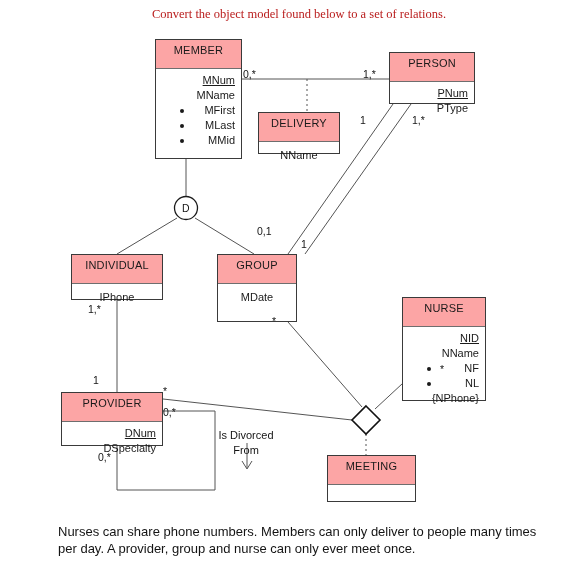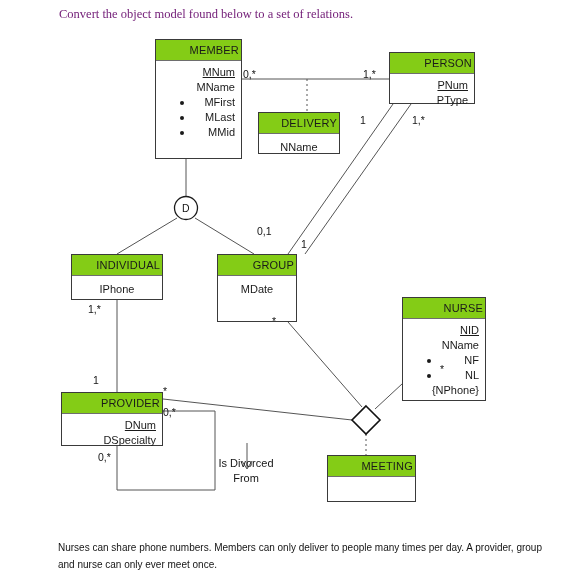--- a/index.html
+++ b/index.html
@@ -23,29 +23,30 @@
   }
 
   .prompt-text {
     position: absolute;
     left: 59px;
     top: 6px;
     width: 480px;
     font-family: "Liberation Serif", serif;
     font-size: 12.5px;
     line-height: 16px;
-    color: #701a75;
+    color: #b91c1c;
+    text-align: center;
   }
 
   .caption-text {
     position: absolute;
     left: 58px;
-    top: 539px;
+    top: 523px;
     width: 500px;
-    font-size: 10px;
+    font-size: 13px;
     line-height: 17px;
     color: #141414;
   }
 
   
   #wires {
     position: absolute;
     left: 0; top: 0;
     width: 577px;
     height: 579px;
@@ -53,26 +54,26 @@
   }
 
   
   .entity {
     position: absolute;
     border: 1.3px solid #3a3a3a;
     background: #ffffff;
     box-sizing: border-box;
   }
   .entity .ename {
-    text-align: right;
-    font-size: 11px;
-    padding: 4px 2px 4px 2px;
+    text-align: center;
+    font-size: 11px;
+    padding: 4px 2px 12px 2px;
     border-bottom: 1.1px solid #6e6e6e;
     letter-spacing: 0.2px;
-    background: #84cc16;
+    background: #fca5a5;
   }
   .entity .ebody {
     padding: 4px 6px 5px 8px;
     font-size: 11px;
     line-height: 15px;
     text-align: right;
   }
   .entity .ebody.center {
     text-align: center;
     padding: 6px 4px 7px 4px;
@@ -113,21 +114,20 @@
     color: #141414;
     white-space: nowrap;
   }
   .rel-label {
     position: absolute;
     font-size: 11px;
     line-height: 15px;
     text-align: center;
     color: #141414;
     white-space: nowrap;
-    margin-top: 28px;
   }
   .d-letter {
     position: absolute;
     font-size: 10.5px;
     color: #141414;
   }
 </style>
 </head>
 <body>
 

